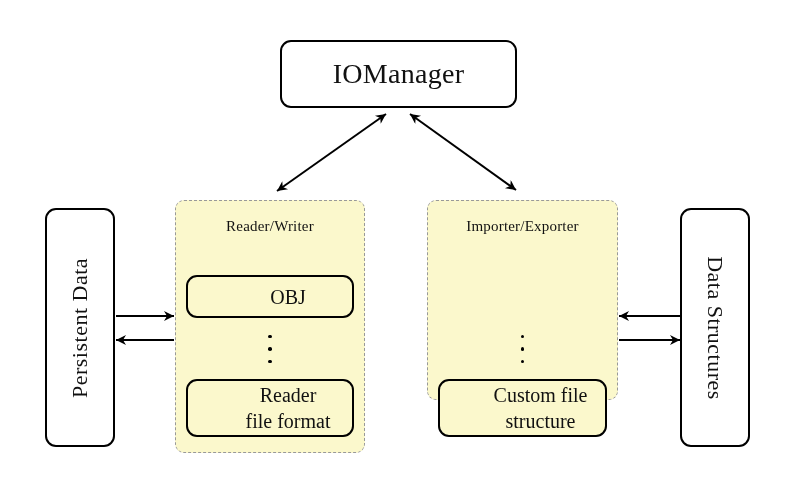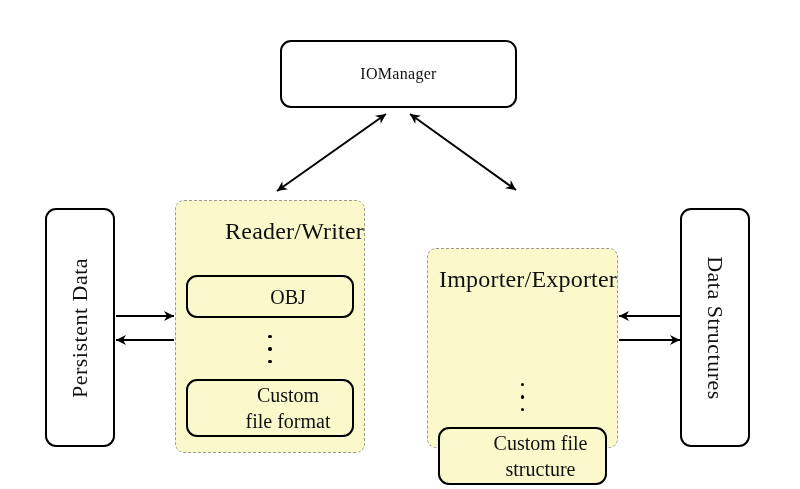--- a/index.html
+++ b/index.html
@@ -15,31 +15,31 @@
   .canvas{
     position:relative;width:800px;height:489px;background:var(--background);
     font-family:"Liberation Serif","DejaVu Serif",serif;color:var(--text);
     overflow:hidden;
   }
   .node{
     position:absolute;box-sizing:border-box;background:var(--box-fill);
     border:2.5px solid var(--box-border);border-radius:11px;
     display:flex;align-items:center;justify-content:center;
   }
-  .node-label{font-size:16px;letter-spacing:0.3px;}
+  .node-label{font-size:28px;letter-spacing:0.3px;}
   .vlabel{position:absolute;top:50%;left:50%;white-space:nowrap;font-size:22px;letter-spacing:0.5px;}
   .vlabel.ccw{transform:translate(-50%,-50%) rotate(-90deg);}
   .vlabel.cw{transform:translate(-50%,-50%) rotate(90deg);}
   .group{
     position:absolute;box-sizing:border-box;background:var(--group-fill);
     border:1.5px dashed var(--group-border);border-radius:9px;
   }
   .group-title{
-    position:absolute;top:17px;left:0;right:0;text-align:right;
-    font-size:24px;letter-spacing:0.2px;
+    position:absolute;top:17px;left:0;right:0;text-align:center;
+    font-size:15px;letter-spacing:0.2px;
   }
   .inner{
     position:absolute;left:10px;right:10px;box-sizing:border-box;
     background:var(--group-fill);border:2.5px solid var(--box-border);border-radius:11px;
     display:flex;align-items:center;justify-content:center;text-align:center;
     font-size:20px;line-height:26px;white-space:pre-line;padding-left:36px;
   }
   .inner.top-item{top:74px;height:43px;}
   .inner.bottom-item{top:178px;height:58px;}
   .vdots{
@@ -84,26 +84,26 @@
     <div class="group-title">Reader/Writer</div>
     <div class="inner top-item">
       <span>OBJ</span>
     </div>
     <div class="vdots">
       <div class="dot"></div>
         <div class="dot"></div>
         <div class="dot"></div>
     </div>
     <div class="inner bottom-item">
-      <span>Custom
+      <span>Reader
 file format</span>
     </div>
   </div>
 
-  <div class="group" style="left:427px;top:200px;width:191px;height:200px;margin-top:48px;">
+  <div class="group" style="left:427px;top:200px;width:191px;height:200px;">
     <div class="group-title">Importer/Exporter</div>
     <div class="vdots">
       <div class="dot"></div>
         <div class="dot"></div>
         <div class="dot"></div>
     </div>
     <div class="inner bottom-item">
       <span>Custom file
 structure</span>
     </div>

